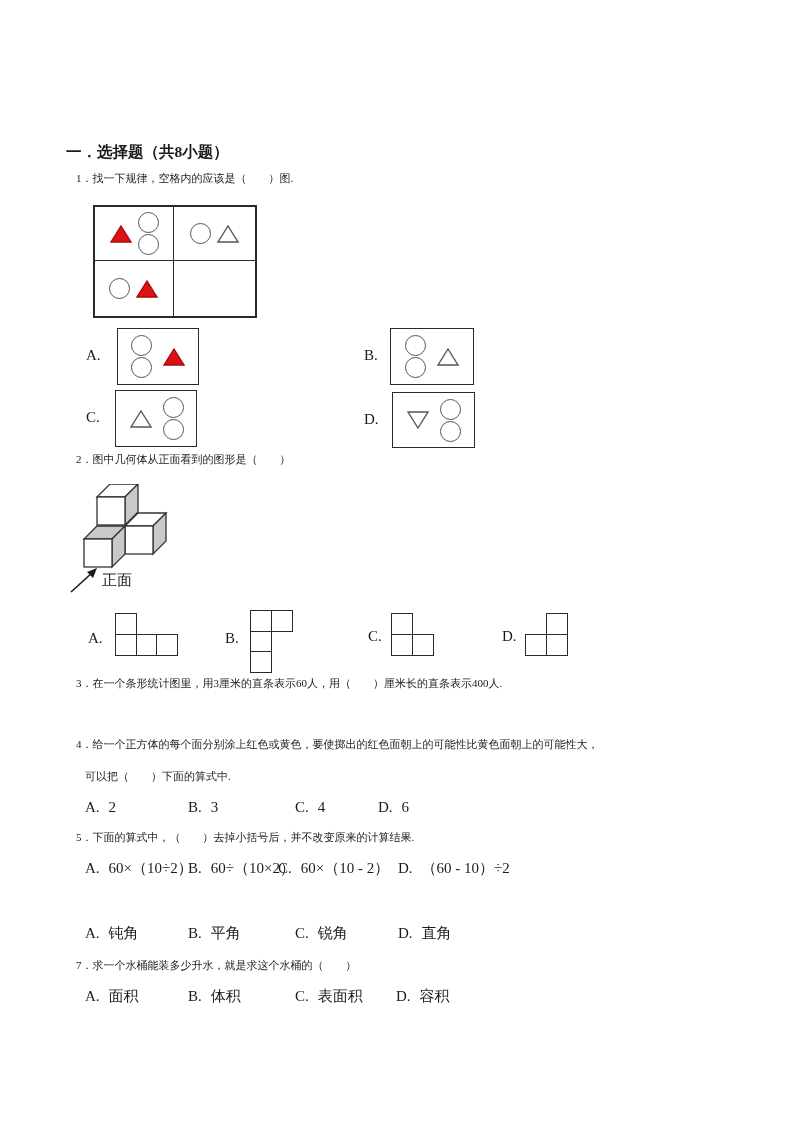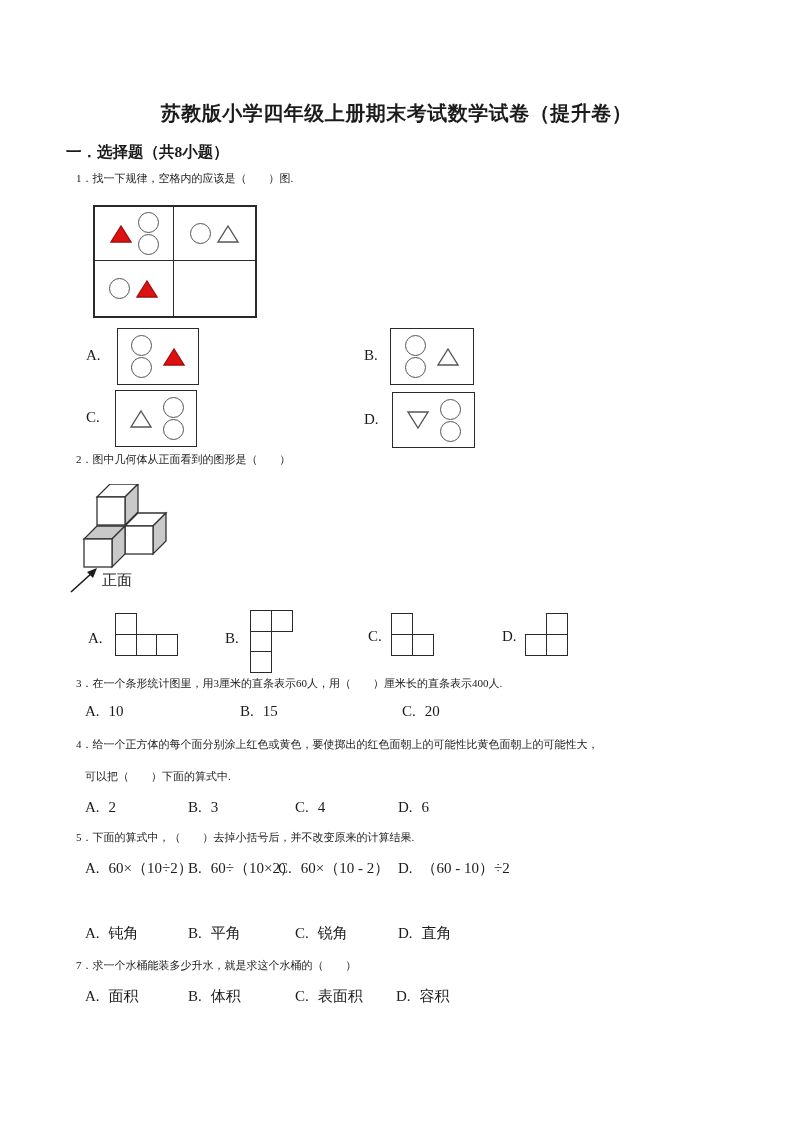--- a/index.html
+++ b/index.html
@@ -28,21 +28,20 @@
   
   .sqfig{position:absolute;}
   .sq{position:absolute;width:22px;height:22px;border:1.5px solid #2a2a2a;box-sizing:border-box;background:#fff;}
   svg{display:block;}
 </style>
 </head>
 <body>
 
 <div class="page">
 
-  <div class="abs title">苏教版小学四年级上册期末考试数学试卷（提升卷）</div>
   <div class="abs section">一．选择题（共8小题）</div>
 
   <div class="abs qtext" style="left:76px;top:171px;">1．找一下规律，空格内的应该是（　　）图.</div>
 
   <div class="abs pattern-grid">
     <div class="pcell c1">
         <svg width="24" height="20" viewBox="0 0 24 20">
           <polygon points="12,2 22,18 2,18" fill="#dd1111" stroke="#a50d0d" stroke-width="1.4"></polygon>
         </svg>
         <div class="circles-stacked">
@@ -164,33 +163,28 @@
     </div>
 
   <div class="abs figlabel" style="left:502px;top:628px;">D.</div>
   <div class="abs sqfig" style="left:525px;top:613px;">
       <div class="sq" style="left: 20.5px; top: 0px;"></div>
       <div class="sq" style="left: 0px; top: 20.5px;"></div>
       <div class="sq" style="left: 20.5px; top: 20.5px;"></div>
     </div>
 
   <div class="abs qtext" style="left:76px;top:676px;">3．在一个条形统计图里，用3厘米的直条表示60人，用（　　）厘米长的直条表示400人.</div>
-  <div class="opt-row" style="top:703px;">
-      <span class="opt" style="left: 85px;"><span class="opt-label">A.</span><span>10</span></span>
-      <span class="opt" style="left: 240px;"><span class="opt-label">B.</span><span>15</span></span>
-      <span class="opt" style="left: 402px;"><span class="opt-label">C.</span><span>20</span></span>
-    </div>
 
   <div class="abs qtext" style="left:76px;top:737px;">4．给一个正方体的每个面分别涂上红色或黄色，要使掷出的红色面朝上的可能性比黄色面朝上的可能性大，</div>
   <div class="abs qtext" style="left:85px;top:769px;">可以把（　　）下面的算式中.</div>
   <div class="opt-row" style="top:799px;">
       <span class="opt" style="left: 85px;"><span class="opt-label">A.</span><span>2</span></span>
       <span class="opt" style="left: 188px;"><span class="opt-label">B.</span><span>3</span></span>
       <span class="opt" style="left: 295px;"><span class="opt-label">C.</span><span>4</span></span>
-      <span class="opt" style="left: 398px;"><span class="opt-label">D.</span><span>6</span></span>
+      <span class="opt" style="left: 378px;"><span class="opt-label">D.</span><span>6</span></span>
     </div>
 
   <div class="abs qtext" style="left:76px;top:830px;">5．下面的算式中，（　　）去掉小括号后，并不改变原来的计算结果.</div>
   <div class="opt-row" style="top:859px;">
       <span class="opt" style="left: 85px;"><span class="opt-label">A.</span><span>60×（10÷2）</span></span>
       <span class="opt" style="left: 188px;"><span class="opt-label">B.</span><span>60÷（10×2）</span></span>
       <span class="opt" style="left: 278px;"><span class="opt-label">C.</span><span>60×（10 - 2）</span></span>
       <span class="opt" style="left: 398px;"><span class="opt-label">D.</span><span>（60 - 10）÷2</span></span>
     </div>
 

